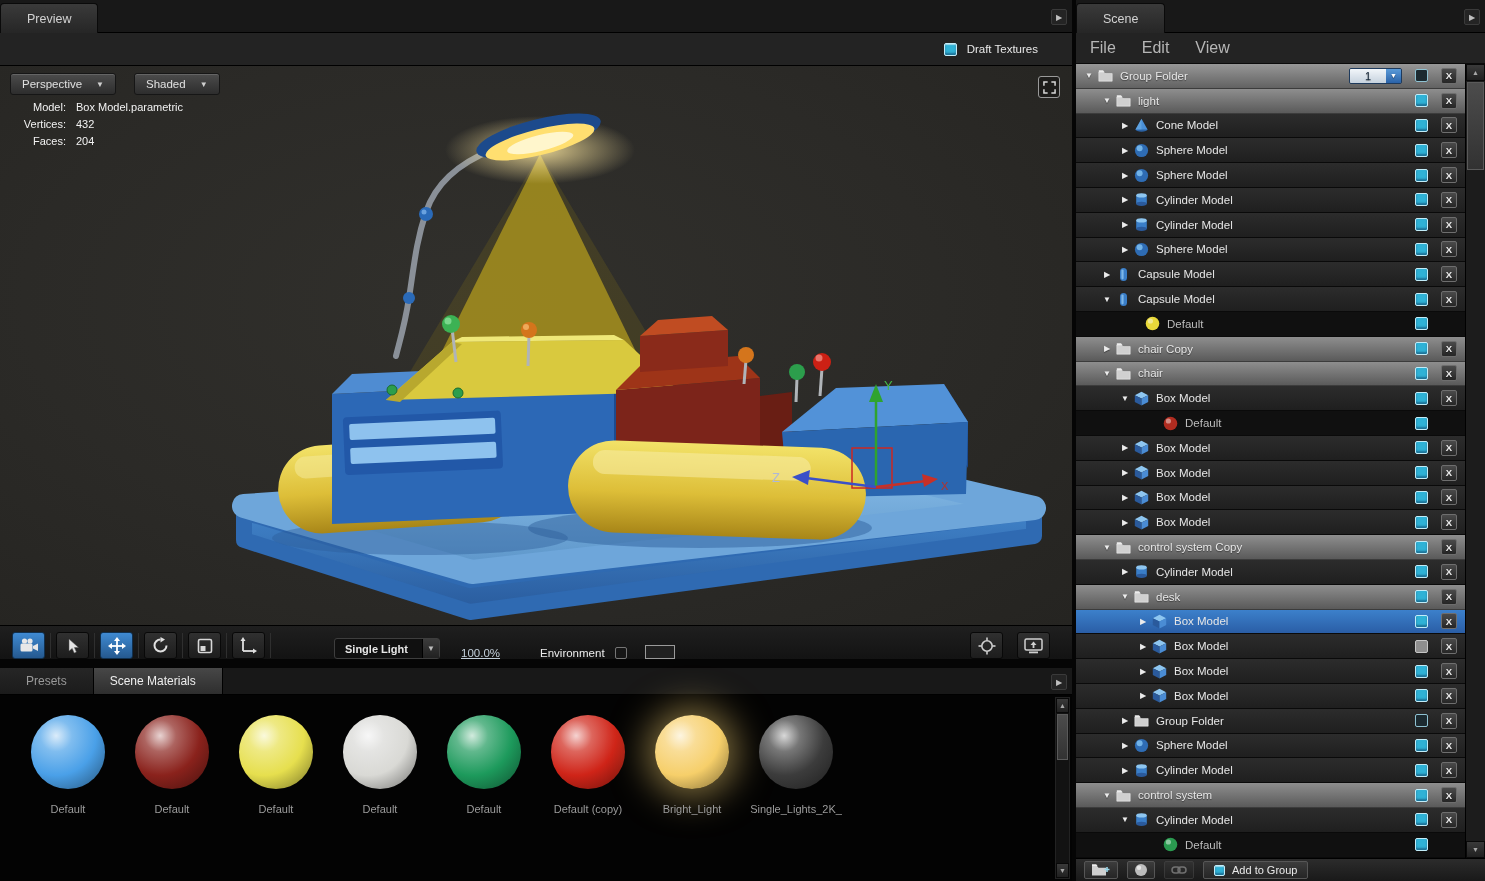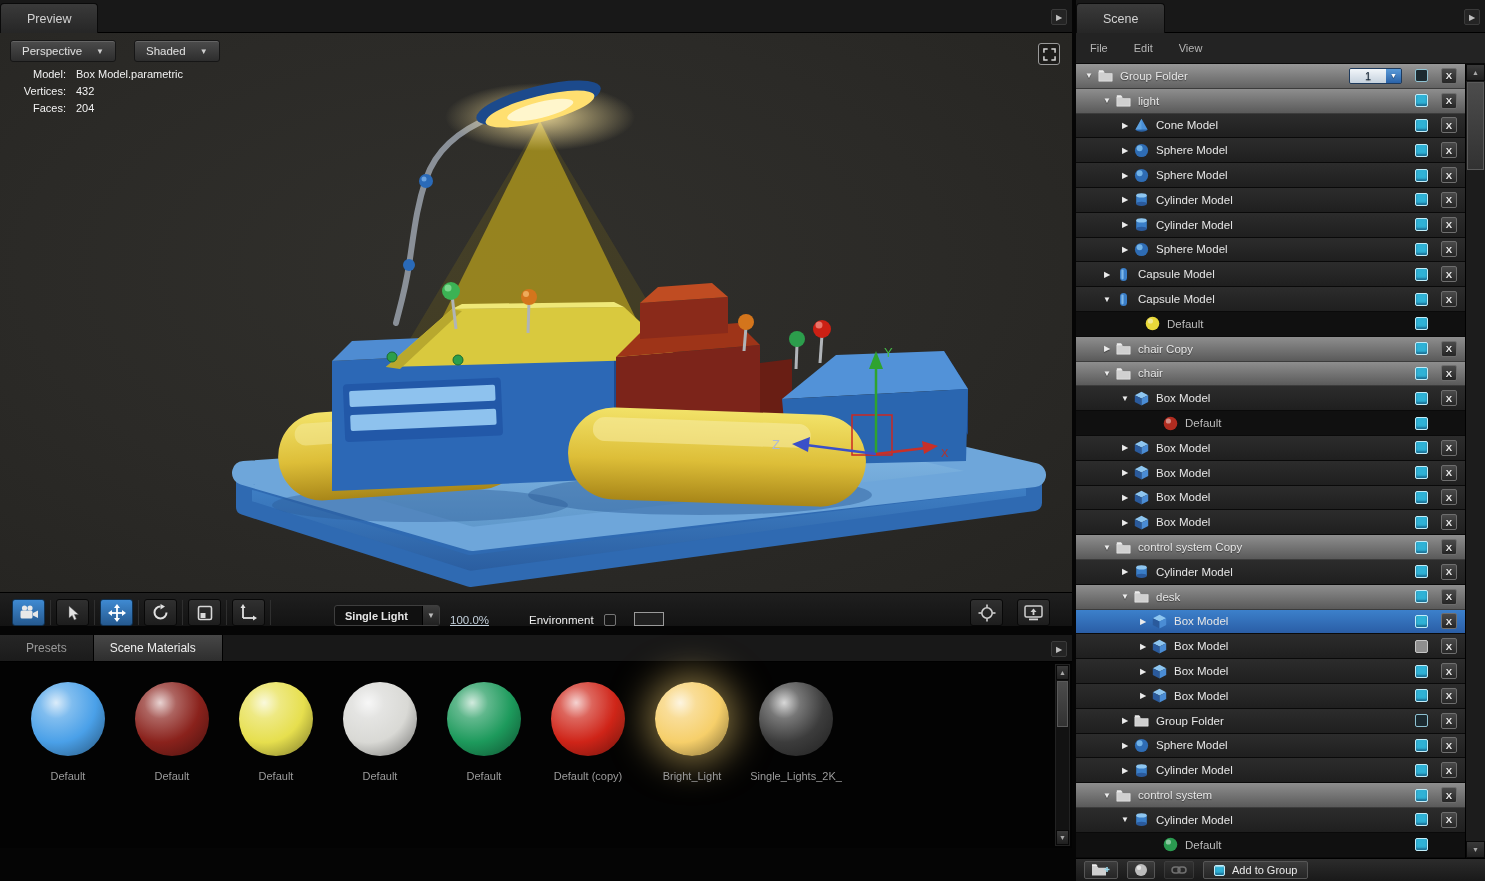--- a/index.html
+++ b/index.html
@@ -44,21 +44,21 @@
             display:flex; align-items:flex-end; padding-left:12px; }
   #vp-tools { display:flex; align-items:center; }
   .tool-btn { width:33px; height:27px; background:linear-gradient(#303030,#1d1d1d); border:1px solid #080808;
             border-radius:3px; display:flex; align-items:center; justify-content:center; cursor:pointer; }
   .tool-btn.active { background:linear-gradient(#3f8ad2,#25598f); border-color:#10304f; }
   .tool-sep { width:1px; height:25px; background:#2f2f2f; margin:0 5px; }
   #light-dd { width:106px; height:21px; margin-left:58px; background:#101010; border:1px solid #3e3e3e; border-radius:3px;
             display:flex; align-items:center; color:#e6e6e6; font-size:11px; font-weight:bold; padding-left:10px; cursor:pointer; }
   #light-dd .dd-caret { margin-left:auto; width:17px; height:100%; background:linear-gradient(#3c3c3c,#212121);
             border-left:1px solid #000; display:flex; align-items:center; justify-content:center; color:#bbb; font-size:8px; }
-  #zoom-link { margin-left:10px; color:#c2cfda; font-size:11.5px; text-decoration:underline; cursor:pointer; }
+  #zoom-link { margin-left:21px; color:#c2cfda; font-size:11.5px; text-decoration:underline; cursor:pointer; }
   #env-label { margin-left:40px; color:#ececec; font-size:11.5px; }
   #env-check { width:12px; height:12px; margin-left:10px; background:#161616; border:1px solid #757575; border-radius:2px; }
   #env-swatch { width:30px; height:14px; margin-left:18px; background:#202020; border:1px solid #9a9a9a; }
   #vp-right { margin-left:auto; display:flex; gap:14px; margin-right:22px; }
 
   #panel-gap { height:9px; background:#050505; }
 
   #bottom-panel { position:relative; height:213px; }
   #mat-tabbar { position:relative; height:27px; background:#181818; display:flex; border-bottom:1px solid #000; }
   .btab { height:100%; padding:0 26px; display:flex; align-items:center; font-size:12px; color:#9a9a9a;
@@ -71,21 +71,21 @@
   .mat-sphere { width:74px; height:74px; border-radius:50%; margin-top:8px; }
   .mat-label { margin-top:14px; font-size:11px; color:#9c9c9c; white-space:nowrap; }
   .vscroll { position:absolute; right:2px; top:2px; bottom:2px; width:15px; background:#121212; border:1px solid #222; }
   .scroll-btn { position:absolute; left:0; right:0; height:15px; background:linear-gradient(#3a3a3a,#202020);
           border:1px solid #090909; color:#a8a8a8; font-size:7px; display:flex; align-items:center; justify-content:center; cursor:pointer; }
   .scroll-thumb { position:absolute; left:1px; right:1px; background:linear-gradient(#4c4c4c,#323232); border:1px solid #5a5a5a; }
 
   
   #right { position:absolute; left:1076px; top:0; width:409px; height:881px; background:#161616; }
   #menubar { height:31px; background:#232323; border-bottom:1px solid #0b0b0b; display:flex; align-items:center;
-             padding-left:14px; gap:26px; font-size:11px; color:#b6b6b6; }
+             padding-left:14px; gap:26px; font-size:16px; color:#b6b6b6; }
   .menu-item { cursor:pointer; }
   #tree-wrap { position:absolute; top:64px; left:0; right:0; bottom:23px; }
   #tree { position:absolute; left:0; top:0; width:389px; bottom:0; overflow:hidden; background:#141414; }
   .trow { height:24.8px; display:flex; align-items:center; border-bottom:1px solid #0a0a0a; padding-right:8px;
           font-size:11.5px; color:#e6e6e6; cursor:pointer; }
   .trow.item { background:linear-gradient(#2c2c2c,#1f1f1f); }
   .trow.group { background:linear-gradient(#8e8e8e,#5a5a5a); text-shadow:0 1px 1px rgba(0,0,0,.45); border-bottom:1px solid #3c3c3c; }
   .trow.header { background:linear-gradient(#979797,#626262); text-shadow:0 1px 1px rgba(0,0,0,.45); border-bottom:1px solid #3c3c3c; }
   .trow.selected { background:linear-gradient(#3c80cb,#2a5ea6); }
   .trow.material { background:#101010; color:#bcbcbc; }
@@ -124,20 +124,24 @@
 
 <div id="app">
 
   <div id="left">
 
     <div class="tabbar">
       <div class="tab">Preview</div>
       <div class="panel-arrow">▶</div>
     </div>
 
+    <div id="subbar">
+      <span class="cyanbox"></span>
+      <span>Draft Textures</span>
+    </div>
 
     <div id="viewport">
       <svg id="scene-svg" width="1072" height="559" viewBox="0 0 1072 559">
         <defs>
           <linearGradient id="gPlatTop" x1="0" y1="0" x2="0" y2="1">
             <stop offset="0" stop-color="#87bce8"></stop>
               <stop offset="1" stop-color="#5b94c8"></stop>
           </linearGradient>
           <linearGradient id="gPlatFront" x1="0" y1="0" x2="0" y2="1">
             <stop offset="0" stop-color="#4082c8"></stop>

